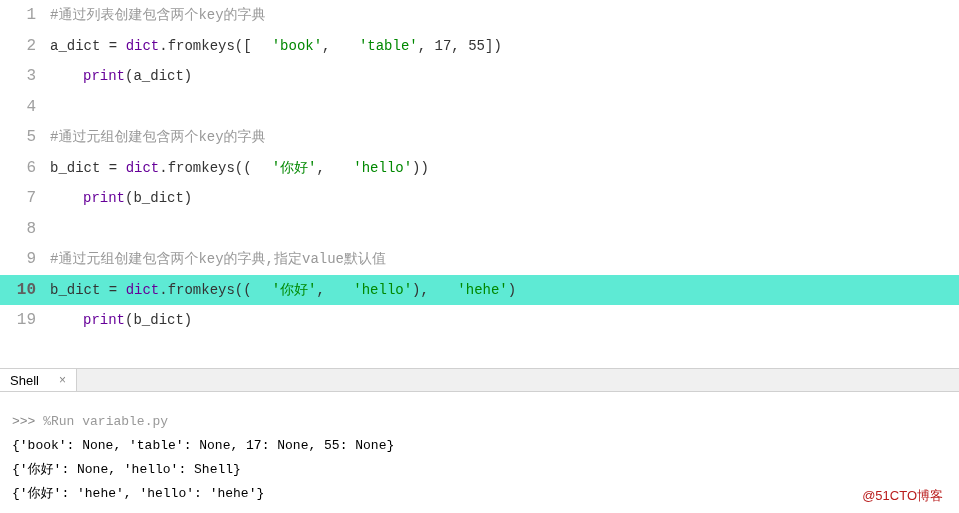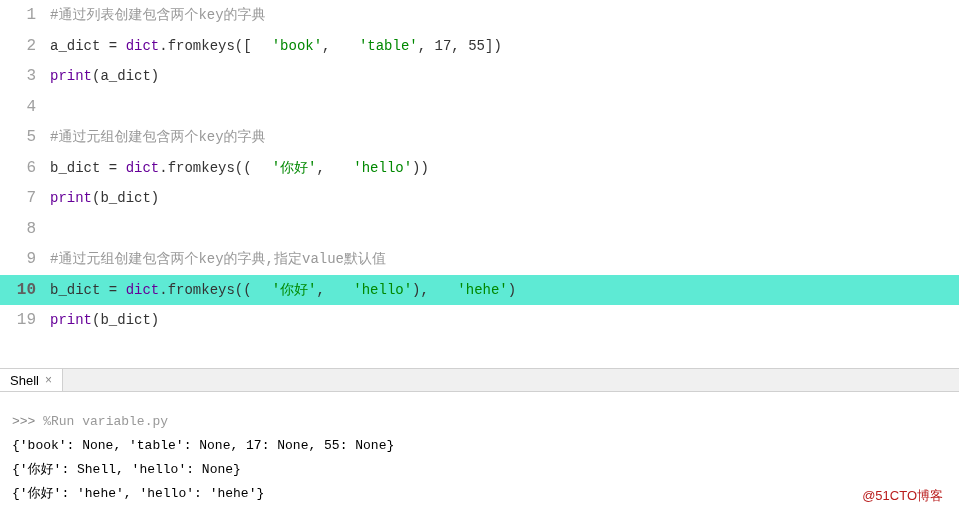--- a/index.html
+++ b/index.html
@@ -46,39 +46,39 @@
     .c-var { color: #333333; }
     .c-op { color: #333333; }
     .c-builtin { color: #660099; }
     .c-dot { color: #333333; }
     .c-method { color: #333333; }
     .c-paren { color: #333333; }
     .c-bracket { color: #333333; }
     .c-string { color: #008800; margin-left: 20px; }
     .c-number { color: #333333; }
     .c-comma { color: #333333; }
-    .c-print { color: #660099; }
+    .c-print { color: #660099; margin-left: 33px; }
     .divider-bar {
       height: 24px;
       background: #f0f0f0;
       border-top: 1px solid #d0d0d0;
       border-bottom: 1px solid #d0d0d0;
       display: flex;
       align-items: center;
       font-size: 13px;
       font-family: -apple-system, 'Segoe UI', Arial, sans-serif;
     }
     .shell-tab {
       padding: 3px 10px;
       background: #ffffff;
       border-right: 1px solid #d0d0d0;
       height: 100%;
       display: flex;
       align-items: center;
-      gap: 6px;
+      gap: 20px;
     }
     .close-x {
       color: #888;
       font-size: 12px;
     }
     .shell-pane {
       padding: 18px 12px;
       font-size: 13px;
       line-height: 24px;
       font-family: Consolas, 'Courier New', monospace;
@@ -150,18 +150,18 @@
   <div class="shell-tab">
     <span>Shell</span>
     <span class="close-x">×</span>
   </div>
 </div>
 
 <div class="shell-pane">
   <div class="shell-line"><span class="prompt">&gt;&gt;&gt; </span><span class="magic">%Run variable.py</span></div>
   <div id="shell-output-root">
       <div class="shell-line">{'book': None, 'table': None, 17: None, 55: None}</div>
-      <div class="shell-line">{'你好': Shell, 'hello': None}</div>
+      <div class="shell-line">{'你好': None, 'hello': Shell}</div>
       <div class="shell-line">{'你好': 'hehe', 'hello': 'hehe'}</div>
     </div>
 </div>
 
 <div class="watermark">@51CTO博客</div>
 
 </body></html>

